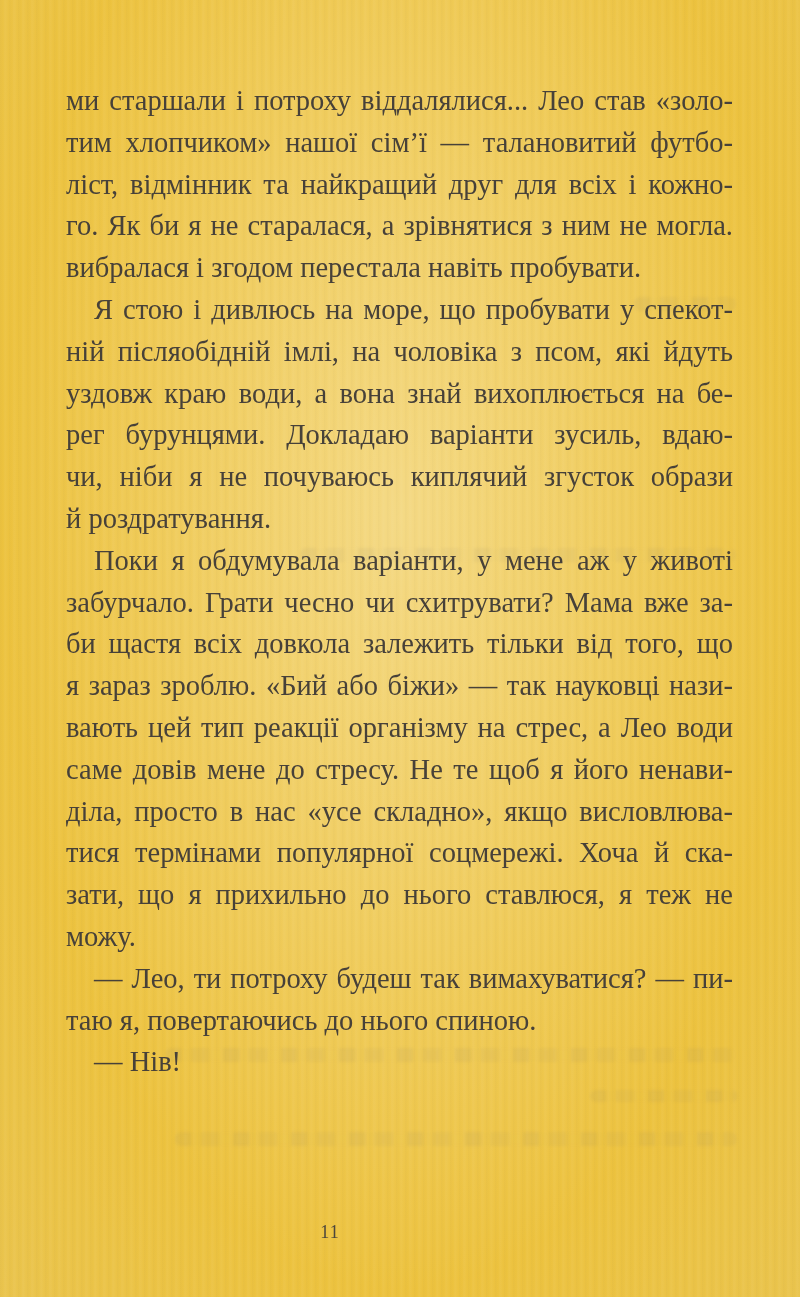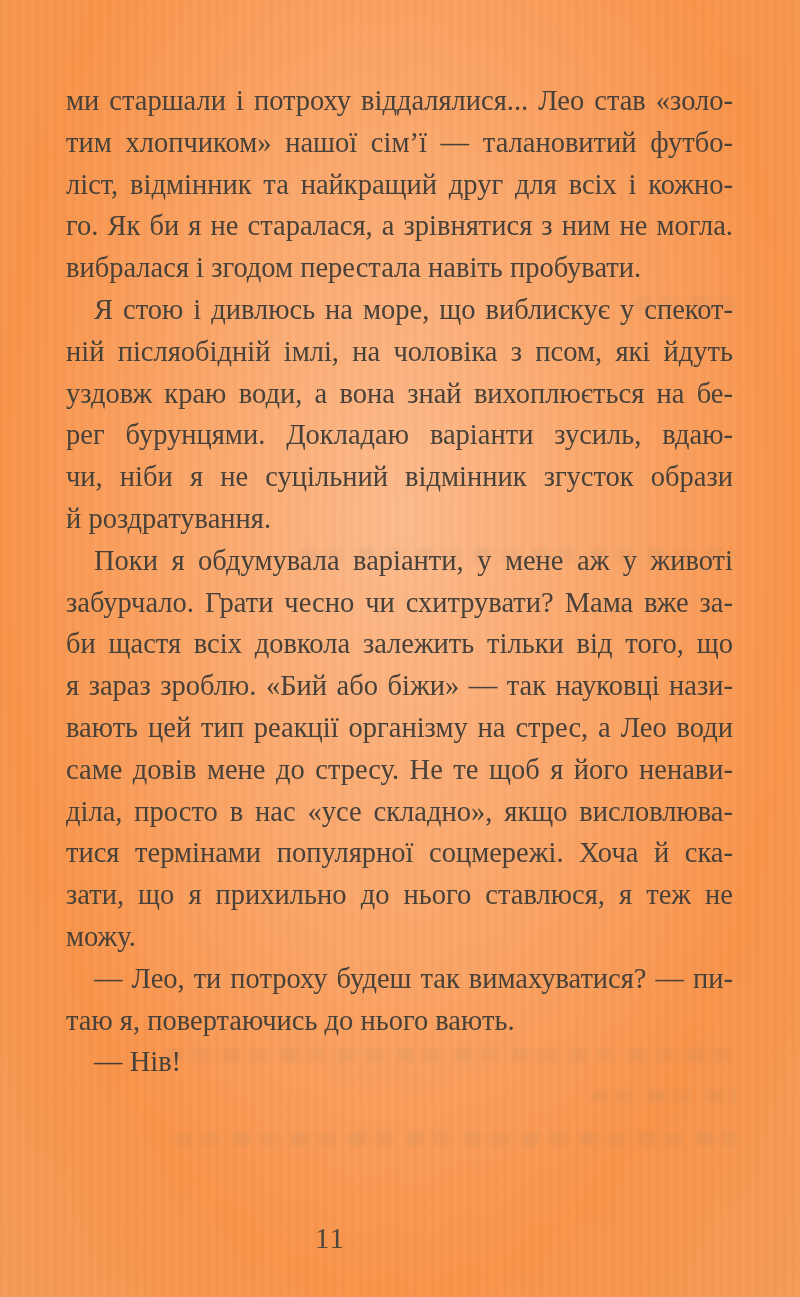--- a/index.html
+++ b/index.html
@@ -5,21 +5,21 @@
   html, body {
     margin: 0;
     padding: 0;
     background: #e8e4d8;
   }
   .page {
     position: relative;
     width: 800px;
     height: 1297px;
     margin: 0 auto;
-    background: #f97316;
+    background: #eab308;
     overflow: hidden;
     font-family: "Liberation Serif", "DejaVu Serif", serif;
     color: #474139;
   }
   
   .page::before {
     content: "";
     position: absolute;
     inset: 0;
     background:
@@ -48,21 +48,21 @@
   }
   .ln.ind {
     text-indent: 28px;
   }
   .page-number {
     position: absolute;
     top: 1222px;
     left: 0;
     width: 660px;
     text-align: center;
-    font-size: 29px;
+    font-size: 18px;
     letter-spacing: 1px;
     color: #4c463d;
     z-index: 2;
     font-family: Liberation Serif, serif;
   }
   
   .smudge {
     position: absolute;
     border-radius: 6px;
     background: repeating-linear-gradient(90deg,
@@ -91,36 +91,36 @@
   <div class="smudge sm3"></div>
   <div class="smudge sm4"></div>
   <div class="smudge sm5"></div>
 
   <div class="text-block">
     <div class="ln">ми старшали і потроху віддалялися... Лео став «золо-</div>
     <div class="ln">тим хлопчиком» нашої сім’ї — талановитий футбо-</div>
     <div class="ln">ліст, відмінник та найкращий друг для всіх і кожно-</div>
     <div class="ln">го. Як би я не старалася, а зрівнятися з ним не могла.</div>
     <div class="ln pe">вибралася і згодом перестала навіть пробувати.</div>
-    <div class="ln ind">Я стою і дивлюсь на море, що виблискує у спекот-</div>
+    <div class="ln ind">Я стою і дивлюсь на море, що пробувати у спекот-</div>
     <div class="ln">ній післяобідній імлі, на чоловіка з псом, які йдуть</div>
     <div class="ln">уздовж краю води, а вона знай вихоплюється на бе-</div>
     <div class="ln">рег бурунцями. Докладаю варіанти зусиль, вдаю-</div>
-    <div class="ln">чи, ніби я не суцільний відмінник згусток образи</div>
+    <div class="ln">чи, ніби я не почуваюсь киплячий згусток образи</div>
     <div class="ln pe">й роздратування.</div>
     <div class="ln ind">Поки я обдумувала варіанти, у мене аж у животі</div>
     <div class="ln">забурчало. Грати чесно чи схитрувати? Мама вже за-</div>
     <div class="ln">би щастя всіх довкола залежить тільки від того, що</div>
     <div class="ln">я зараз зроблю. «Бий або біжи» — так науковці нази-</div>
     <div class="ln">вають цей тип реакції організму на стрес, а Лео води</div>
     <div class="ln">саме довів мене до стресу. Не те щоб я його ненави-</div>
     <div class="ln">діла, просто в нас «усе складно», якщо висловлюва-</div>
     <div class="ln">тися термінами популярної соцмережі. Хоча й ска-</div>
     <div class="ln">зати, що я прихильно до нього ставлюся, я теж не</div>
     <div class="ln pe">можу.</div>
     <div class="ln ind">— Лео, ти потроху будеш так вимахуватися? — пи-</div>
-    <div class="ln pe">таю я, повертаючись до нього вають.</div>
+    <div class="ln pe">таю я, повертаючись до нього спиною.</div>
     <div class="ln ind pe">— Нів!</div>
   </div>
 
   <div class="page-number">11</div>
 
 </div>
 
 </body></html>

